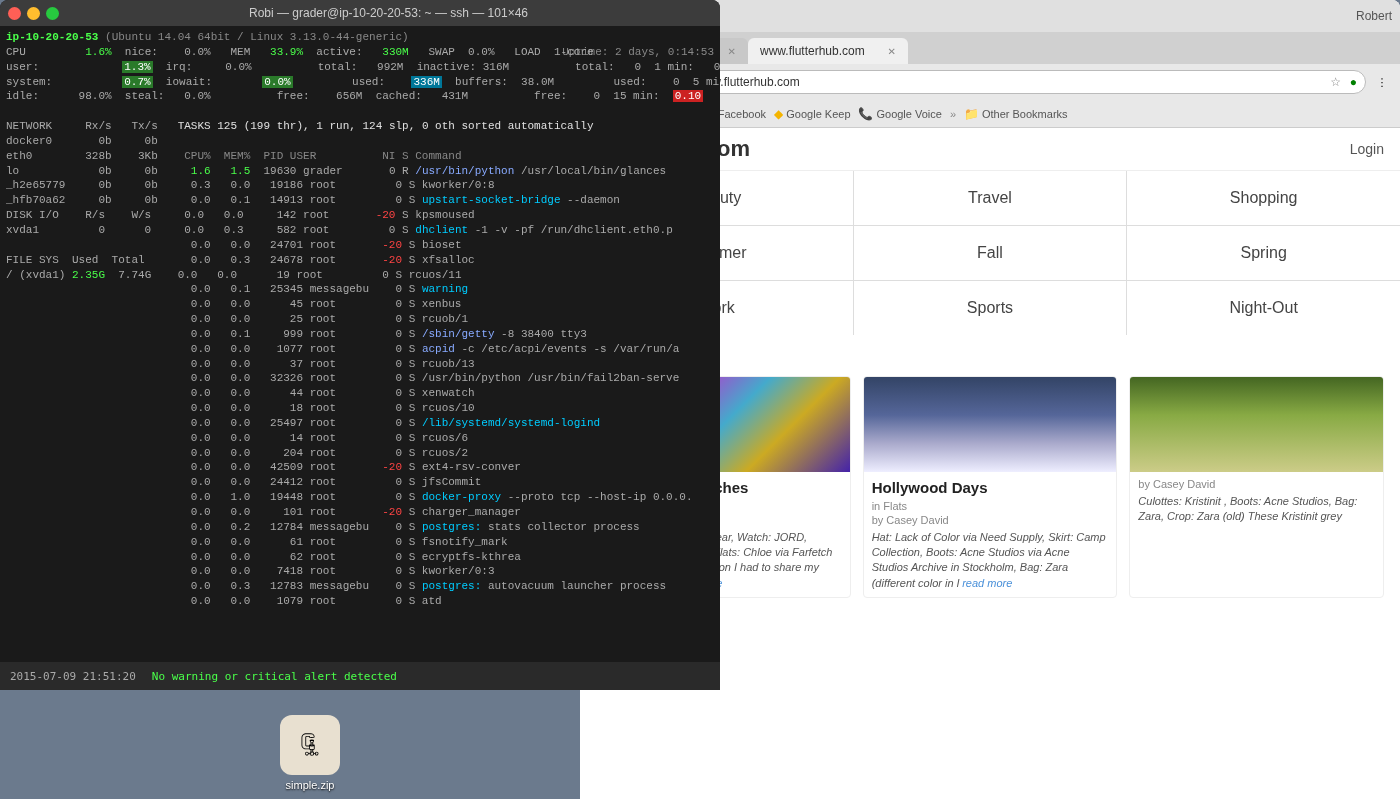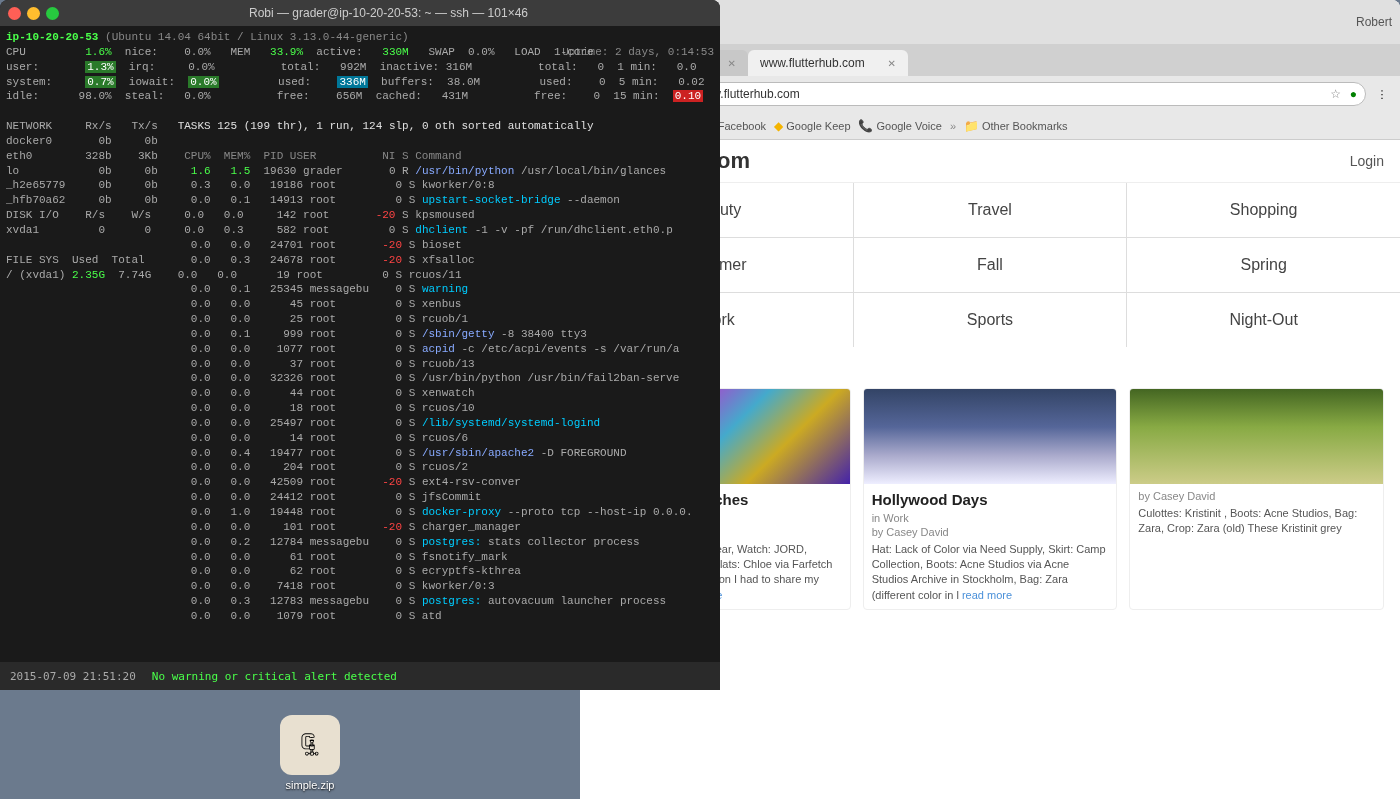--- a/index.html
+++ b/index.html
@@ -41,21 +41,21 @@
       font-family: 'Courier New', monospace;
       font-size: 11px;
       line-height: 1.35;
       padding: 4px 6px;
       height: calc(100% - 26px);
       overflow: hidden;
     }
     .term-green { color: #4aff4a; }
     .term-red { color: #ff4444; }
     .term-bold { font-weight: bold; }
-    .term-bg-green { background: #2a7a2a; color: #fff; padding: 0 2px; }
+    .term-bg-green { background: #2a7a2a; color: #fff; padding: 0 2px; margin-left: 37px; }
     .term-bg-red { background: #cc2222; color: #fff; padding: 0 2px; }
     .term-bg-cyan { background: #007799; color: #fff; padding: 0 2px; }
     .term-row { white-space: pre; }
 
     
     .browser-window {
       position: absolute;
       top: 0; left: 580px;
       width: 820px; height: 799px;
       background: #f0f0f0;
@@ -63,21 +63,21 @@
       overflow: hidden;
       z-index: 5;
       display: flex;
       flex-direction: column;
     }
     .browser-chrome {
       background: #e8e8e8;
       flex-shrink: 0;
     }
     .browser-titlebar {
-      height: 44px;
+      height: 32px;
       display: flex;
       align-items: center;
       padding: 0 8px;
       gap: 3px;
       background: #e0e0e0;
     }
     .browser-tabs {
       display: flex;
       align-items: flex-end;
       height: 32px;
@@ -200,21 +200,21 @@
       font-size: 12px;
     }
     .card-img-placeholder {
       width: 100%;
       height: 95px;
     }
     .card-body { padding: 6px 8px; }
     .card-title { font-size: 15px; font-weight: bold; color: #222; line-height: 1.3; }
     .card-category { color: #888; font-size: 11px; margin: 2px 0; }
     .card-author { color: #888; font-size: 11px; }
-    .card-desc { color: #555; font-size: 11px; margin-top: 4px; line-height: 1.4; }
+    .card-desc { color: #555; font-size: 11px; margin-top: 4px; line-height: 1.4; font-style: italic; }
     .read-more { color: #4a90d9; cursor: pointer; }
 
     
     .img-mosaic { background: linear-gradient(135deg, #2244aa 0%, #aa44cc 30%, #44aacc 50%, #ccaa22 70%, #4422aa 100%); }
     .img-fashion1 { background: linear-gradient(to bottom, #334466 0%, #556699 40%, #aaaacc 70%, #eeeeff 100%); }
     .img-fashion3 { background: linear-gradient(to bottom, #446622 0%, #88aa44 40%, #cccc88 100%); }
 
     
     .desktop-bar {
       position: absolute;
@@ -290,21 +290,20 @@
     <div class="term-row"><span style="color:#aaa">                            0.0   0.0      45 root         0 S xenbus</span></div>
     <div class="term-row"><span style="color:#aaa">                            0.0   0.0      25 root         0 S rcuob/1</span></div>
     <div class="term-row"><span style="color:#aaa">                            0.0   0.1     999 root         0 S </span><span style="color:#88aaff">/sbin/getty</span><span style="color:#aaa"> -8 38400 tty3</span></div>
     <div class="term-row"><span style="color:#aaa">                            0.0   0.0    1077 root         0 S </span><span style="color:#88aaff">acpid</span><span style="color:#aaa"> -c /etc/acpi/events -s /var/run/a</span></div>
     <div class="term-row"><span style="color:#aaa">                            0.0   0.0      37 root         0 S rcuob/13</span></div>
     <div class="term-row"><span style="color:#aaa">                            0.0   0.0   32326 root         0 S /usr/bin/python /usr/bin/fail2ban-serve</span></div>
     <div class="term-row"><span style="color:#aaa">                            0.0   0.0      44 root         0 S xenwatch</span></div>
     <div class="term-row"><span style="color:#aaa">                            0.0   0.0      18 root         0 S rcuos/10</span></div>
     <div class="term-row"><span style="color:#aaa">                            0.0   0.0   25497 root         0 S </span><span style="color:#00ccff">/lib/systemd/systemd-logind</span></div>
     <div class="term-row"><span style="color:#aaa">                            0.0   0.0      14 root         0 S rcuos/6</span></div>
-    <div class="term-row"><span style="color:#aaa">                            0.0   0.4   19477 root         0 S </span><span style="color:#88aaff">/usr/sbin/apache2</span><span style="color:#aaa"> -D FOREGROUND</span></div>
     <div class="term-row"><span style="color:#aaa">                            0.0   0.0     204 root         0 S rcuos/2</span></div>
     <div class="term-row"><span style="color:#aaa">                            0.0   0.0   42509 root       </span><span class="term-red">-20</span><span style="color:#aaa"> S ext4-rsv-conver</span></div>
     <div class="term-row"><span style="color:#aaa">                            0.0   0.0   24412 root         0 S jfsCommit</span></div>
     <div class="term-row"><span style="color:#aaa">                            0.0   1.0   19448 root         0 S </span><span style="color:#00ccff">docker-proxy</span><span style="color:#aaa"> --proto tcp --host-ip 0.0.0.</span></div>
     <div class="term-row"><span style="color:#aaa">                            0.0   0.0     101 root       </span><span class="term-red">-20</span><span style="color:#aaa"> S charger_manager</span></div>
     <div class="term-row"><span style="color:#aaa">                            0.0   0.2   12784 messagebu    0 S </span><span style="color:#00ccff">postgres:</span><span style="color:#aaa"> stats collector process</span></div>
     <div class="term-row"><span style="color:#aaa">                            0.0   0.0      61 root         0 S fsnotify_mark</span></div>
     <div class="term-row"><span style="color:#aaa">                            0.0   0.0      62 root         0 S ecryptfs-kthrea</span></div>
     <div class="term-row"><span style="color:#aaa">                            0.0   0.0    7418 root         0 S kworker/0:3</span></div>
     <div class="term-row"><span style="color:#aaa">                            0.0   0.3   12783 messagebu    0 S </span><span style="color:#00ccff">postgres:</span><span style="color:#aaa"> autovacuum launcher process</span></div>
@@ -395,21 +394,21 @@
             <span>Cardigan: Uniqlo Lifewear, Watch: JORD, Jeans: Current/Elliott, Flats: Chloe via Farfetch photos by Marcus Nilsson I had to share my new JORD w</span>
             <span class="read-more">read more</span>
           </div>
         </div>
       </div>
 
       <div class="activity-card">
         <div class="card-img-placeholder img-fashion1"></div>
         <div class="card-body">
           <div class="card-title">Hollywood Days</div>
-          <div class="card-category">in Work</div>
+          <div class="card-category">in Flats</div>
           <div class="card-author">by Casey David</div>
           <div class="card-desc">
             <span>Hat: Lack of Color via Need Supply, Skirt: Camp Collection, Boots: Acne Studios via Acne Studios Archive in Stockholm, Bag: Zara (different color in l</span>
             <span class="read-more">read more</span>
           </div>
         </div>
       </div>
 
       <div class="activity-card">
         <div class="card-img-placeholder img-fashion3"></div>

